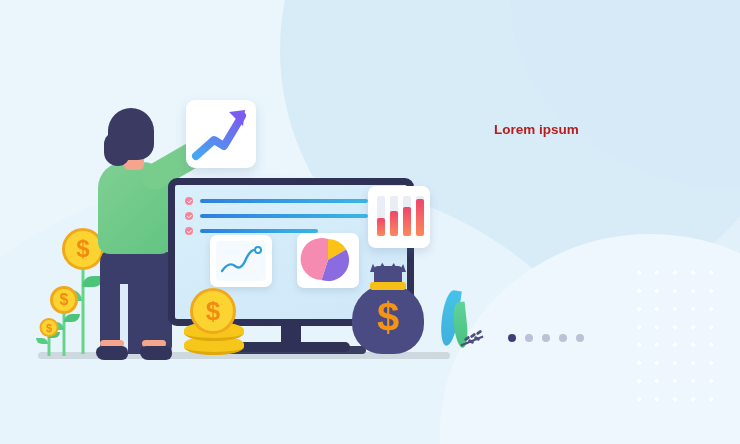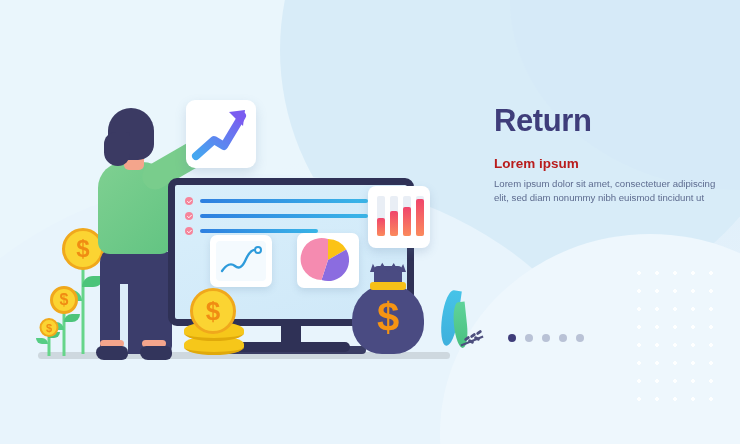--- a/index.html
+++ b/index.html
@@ -329,24 +329,22 @@
     <div class="deco-sprig"></div>
     <div class="deco-bit" style="right:2px;bottom:22px;transform:rotate(-35deg);"></div>
     <div class="deco-bit" style="right:8px;bottom:19px;transform:rotate(-35deg);"></div>
     <div class="deco-bit" style="right:14px;bottom:16px;transform:rotate(-35deg);"></div>
     <div class="deco-bit" style="right:4px;bottom:16px;transform:rotate(25deg);"></div>
     <div class="deco-bit" style="right:10px;bottom:13px;transform:rotate(25deg);"></div>
   </div>
 
   <div class="copy">
     <h1 class="h1">
-      <span>Return</span>
     </h1>
     <div class="sub">Lorem ipsum</div>
-    <p class="body">Lorem ipsum dolor sit amet, consectetuer adipiscing elit, sed diam nonummy nibh euismod tincidunt ut</p>
   </div>
 
 
   <div class="pager">
     <span class="pg on"></span>
     <span class="pg"></span>
     <span class="pg"></span>
     <span class="pg"></span>
     <span class="pg"></span>
   </div>

